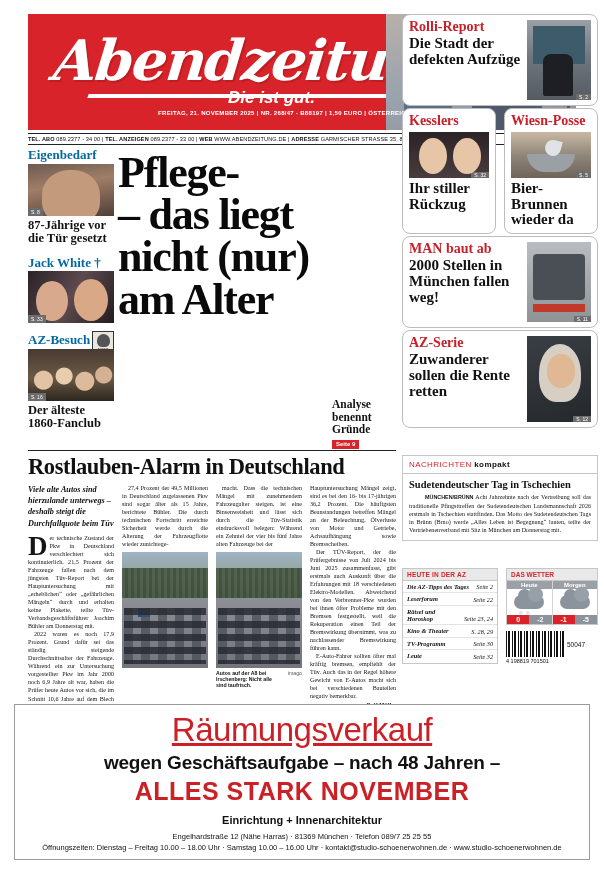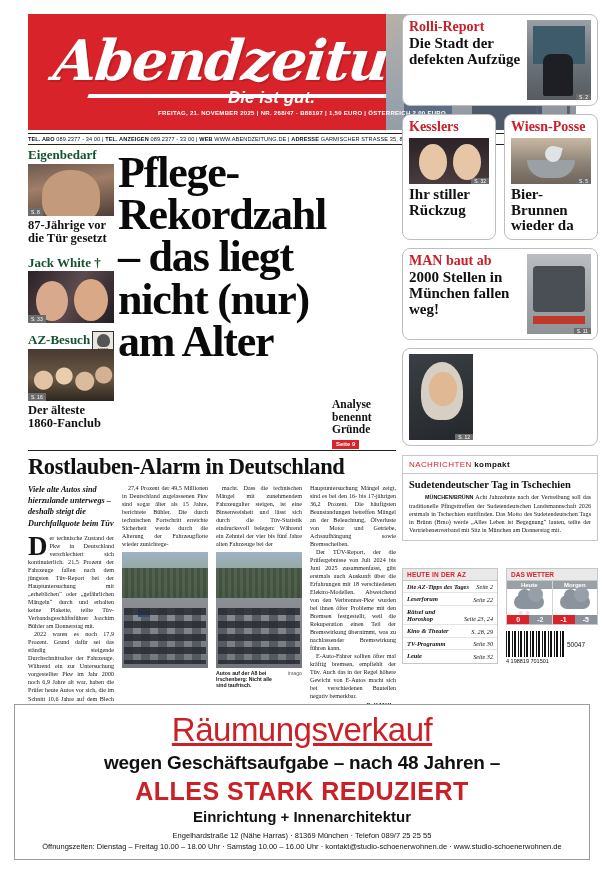--- a/index.html
+++ b/index.html
@@ -68,21 +68,21 @@
     font-family:"Liberation Sans", sans-serif;
     font-size:5.6px; color:#111; letter-spacing:.1px; white-space:nowrap; overflow:hidden;
   }
   .contactbar b { font-weight:700; }
 
   
   .leftcol { position:absolute; left:28px; top:148px; width:86px; }
   .ltease { margin-bottom: 10px; }
   .ltease .kicker {
     font-family:"Liberation Serif", serif; font-weight:700;
-    font-size:13px; color:#14532d; line-height:1.05; margin-bottom:2px;
+    font-size:13px; color:#0369a1; line-height:1.05; margin-bottom:2px;
   }
   .ltease .photo { width:86px; height:52px; position:relative; overflow:hidden; }
   .ltease .pagetag {
     position:absolute; left:0; bottom:0; background:#6c6c6c; color:#fff;
     font-family:"Liberation Sans",sans-serif; font-size:5px; padding:1px 3px;
   }
   .ltease .hl {
     font-family:"Liberation Serif", serif; font-weight:700;
     font-size:12.5px; line-height:1.08; color:#111; margin-top:3px;
   }
@@ -122,21 +122,21 @@
   }
   .head-deck .seite {
     display:inline-block; margin-top:3px; background:#d8232a; color:#fff;
     font-family:"Liberation Sans",sans-serif; font-size:6px; padding:1px 4px;
   }
 
   
   .rightcol { position:absolute; left:402px; top:14px; width:196px; }
   .rtease {
     border:1px solid #bdbdbd; border-radius:8px; background:#fff;
-    padding:5px 6px; margin-bottom:8px; position:relative; overflow:hidden;
+    padding:5px 6px; margin-bottom:2px; position:relative; overflow:hidden;
   }
   .rtease .kicker {
     font-family:"Liberation Serif",serif; font-weight:700;
     font-size:14px; color:#c8202a; line-height:1.05;
   }
   .rtease .hl {
     font-family:"Liberation Serif",serif; font-weight:700;
     font-size:15px; line-height:1.06; color:#111; margin-top:1px;
   }
   .rtease.with-img { display:flex; gap:6px; align-items:flex-start; }
@@ -307,22 +307,22 @@
   }
   .ad-l3 {
     font-family:"Liberation Sans",sans-serif; font-weight:700; font-size:25px;
     color:#cc2027; margin-top:3px; letter-spacing:.5px;
   }
   .ad-l4 {
     font-family:"Liberation Serif",serif; font-weight:400; font-size:25px;
     color:#111; margin-top:5px;
   }
   .ad-l5 {
-    font-family:"Liberation Sans",sans-serif; font-weight:700; font-size:15px;
-    color:#111; margin-top:2px;
+    font-family:"Liberation Sans",sans-serif; font-weight:700; font-size:11px;
+    color:#111; margin-top:8px;
   }
   .ad-l6 {
     font-family:"Liberation Sans",sans-serif; font-size:7.5px; color:#111; margin-top:6px;
   }
   .ad-l7 {
     font-family:"Liberation Sans",sans-serif; font-size:7.5px; color:#111; margin-top:2px;
   }
 </style>
 </head>
 <body>
@@ -382,21 +382,20 @@
       <div class="lion-crest">1860</div>
       <div class="photo ph-crowd">
         <span class="pagetag">S. 16</span>
       </div>
       <div class="hl">Der älteste 1860-Fanclub</div>
     </div>
   </div>
 
   <div class="mainhead">
     <span class="ln">Pflege-</span>
-    <span class="ln">Rekordzahl</span>
     <span class="ln">– das liegt</span>
     <span class="ln">nicht (nur)</span>
     <span class="ln">am Alter</span>
   </div>
 
   <div class="head-deck">
     <div>Analyse</div>
     <div>benennt</div>
     <div>Gründe</div>
     <span class="seite">Seite 9</span>
@@ -435,20 +434,24 @@
       <div class="txt">
         <div class="kicker">MAN baut ab</div>
         <div class="hl">2000 Stellen in München fallen weg!</div>
       </div>
       <div class="img img-truck">
         <span class="pagetag">S. 11</span>
       </div>
     </div>
 
     <div class="rtease with-img">
+      <div class="txt">
+        <div class="kicker">AZ-Serie</div>
+        <div class="hl">Zuwanderer sollen die Rente retten</div>
+      </div>
       <div class="img img-woman">
         <span class="pagetag">S. 12</span>
       </div>
     </div>
   </div>
 
   <div class="article">
     <div class="art-rule"></div>
     <div class="art-head">Rostlauben-Alarm in Deutschland</div>
 
@@ -566,19 +569,19 @@
         <div class="bars"></div>
         <span class="bc-num">50047</span>
       </div>
       <div class="bc-under">4 198819 701501</div>
     </div>
   </div>
 
   <div class="ad">
     <div class="ad-l1">Räumungsverkauf</div>
     <div class="ad-l2">wegen Geschäftsaufgabe – nach 48 Jahren –</div>
-    <div class="ad-l3">ALLES STARK REDUZIERT</div>
+    <div class="ad-l3">ALLES STARK NOVEMBER</div>
     <div class="ad-l5">Einrichtung + Innenarchitektur</div>
     <div class="ad-l6">Engelhardstraße 12 (Nähe Harras) · 81369 München · Telefon 089/7 25 25 55</div>
     <div class="ad-l7">Öffnungszeiten: Dienstag – Freitag 10.00 – 18.00 Uhr · Samstag 10.00  – 16.00 Uhr · kontakt@studio-schoenerwohnen.de · www.studio-schoenerwohnen.de</div>
   </div>
 
 </div>
 
 </body></html>

